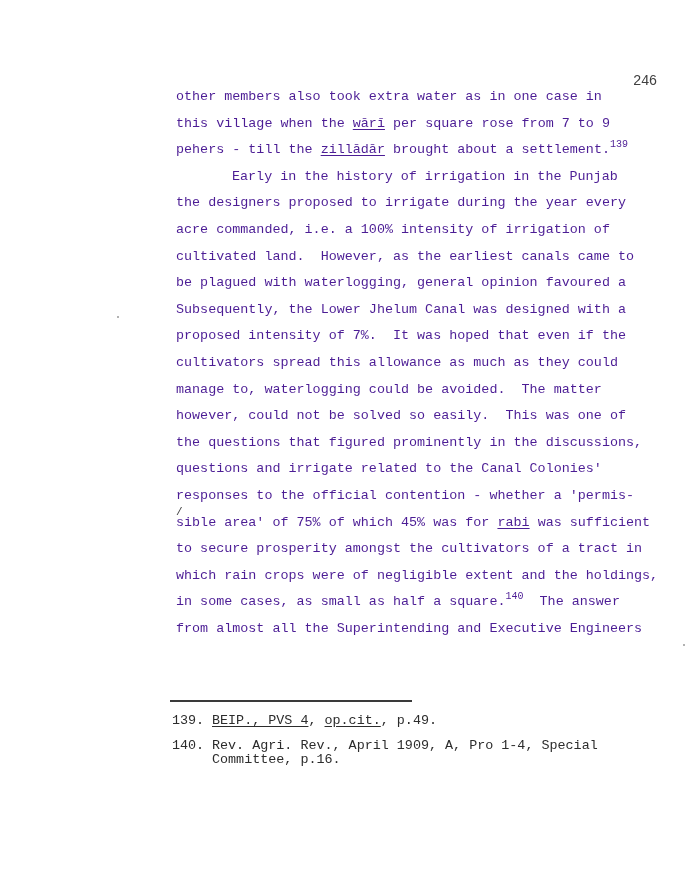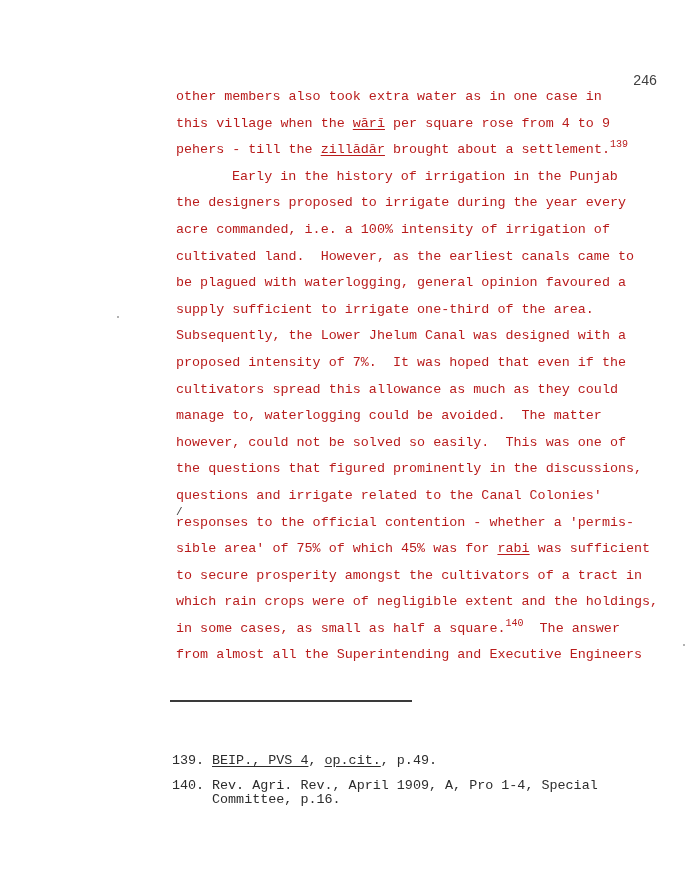--- a/index.html
+++ b/index.html
@@ -9,54 +9,53 @@
     color: #2a2a2a;
   }
   .page { position: absolute; left: 0; top: 0; width: 700px; height: 880px; }
   .page-number {
     position: absolute; left: 633px; top: 53px; font-size: 14px; letter-spacing: -0.5px; color: #404040; margin-top: 20px;
   }
   .body-text {
     position: absolute; left: 176px; top: 84px; width: 500px;
   }
   .line {
-    height: 26.6px; line-height: 26.6px; font-size: 13.4px; white-space: pre; color: #b91c1c;
+    height: 26.6px; line-height: 26.6px; font-size: 13.4px; white-space: pre; color: #4c1d95;
   }
   .indent { padding-left: 56px; }
   .u { text-decoration: underline; text-underline-offset: 2px; }
   sup { font-size: 10px; vertical-align: 6px; line-height: 0; }
   .rule {
     position: absolute; left: 170px; top: 700px; width: 242px; height: 0;
     border-top: 2px solid #3a3a3a;
   }
   .footnotes { position: absolute; left: 172px; top: 712px; width: 500px; }
   .fn { font-size: 13.4px; white-space: pre; color: #2c2c2c; }
-  .fn .num { display: inline-block; width: 40px; margin-top: 40px; }
+  .fn .num { display: inline-block; width: 40px; }
   .fn-139 { height: 27px; line-height: 18px; }
   .fn-140 { line-height: 14px; }
   .fn-140 .cont { display: block; padding-left: 40px; }
   .margin-mark { position: absolute; width: 2px; height: 2px; background: #999; border-radius: 50%; }
   .tick { position: absolute; left: 176px; top: 506px; font-size: 11px; color: #444; }
 </style>
 </head>
 <body>
 
 <div class="page">
   <div class="page-number">246</div>
 
   <div class="body-text">
     <div class="line">other members also took extra water as in one case in</div>
-    <div class="line"><span>this village when the </span><span class="u">wārī</span><span> per square rose from 4 to 9</span></div>
+    <div class="line"><span>this village when the </span><span class="u">wārī</span><span> per square rose from 7 to 9</span></div>
     <div class="line"><span>pehers - till the </span><span class="u">zillādār</span><span> brought about a settlement.</span><sup>139</sup></div>
     <div class="line indent">Early in the history of irrigation in the Punjab</div>
     <div class="line">the designers proposed to irrigate during the year every</div>
     <div class="line">acre commanded, i.e. a 100% intensity of irrigation of</div>
     <div class="line">cultivated land.  However, as the earliest canals came to</div>
     <div class="line">be plagued with waterlogging, general opinion favoured a</div>
-    <div class="line">supply sufficient to irrigate one-third of the area.</div>
     <div class="line">Subsequently, the Lower Jhelum Canal was designed with a</div>
     <div class="line">proposed intensity of 7%.  It was hoped that even if the</div>
     <div class="line">cultivators spread this allowance as much as they could</div>
     <div class="line">manage to, waterlogging could be avoided.  The matter</div>
     <div class="line">however, could not be solved so easily.  This was one of</div>
     <div class="line">the questions that figured prominently in the discussions,</div>
     <div class="line">questions and irrigate related to the Canal Colonies'</div>
     <div class="line">responses to the official contention - whether a 'permis-</div>
     <div class="line"><span>sible area' of 75% of which 45% was for </span><span class="u">rabi</span><span> was sufficient</span></div>
     <div class="line">to secure prosperity amongst the cultivators of a tract in</div>

